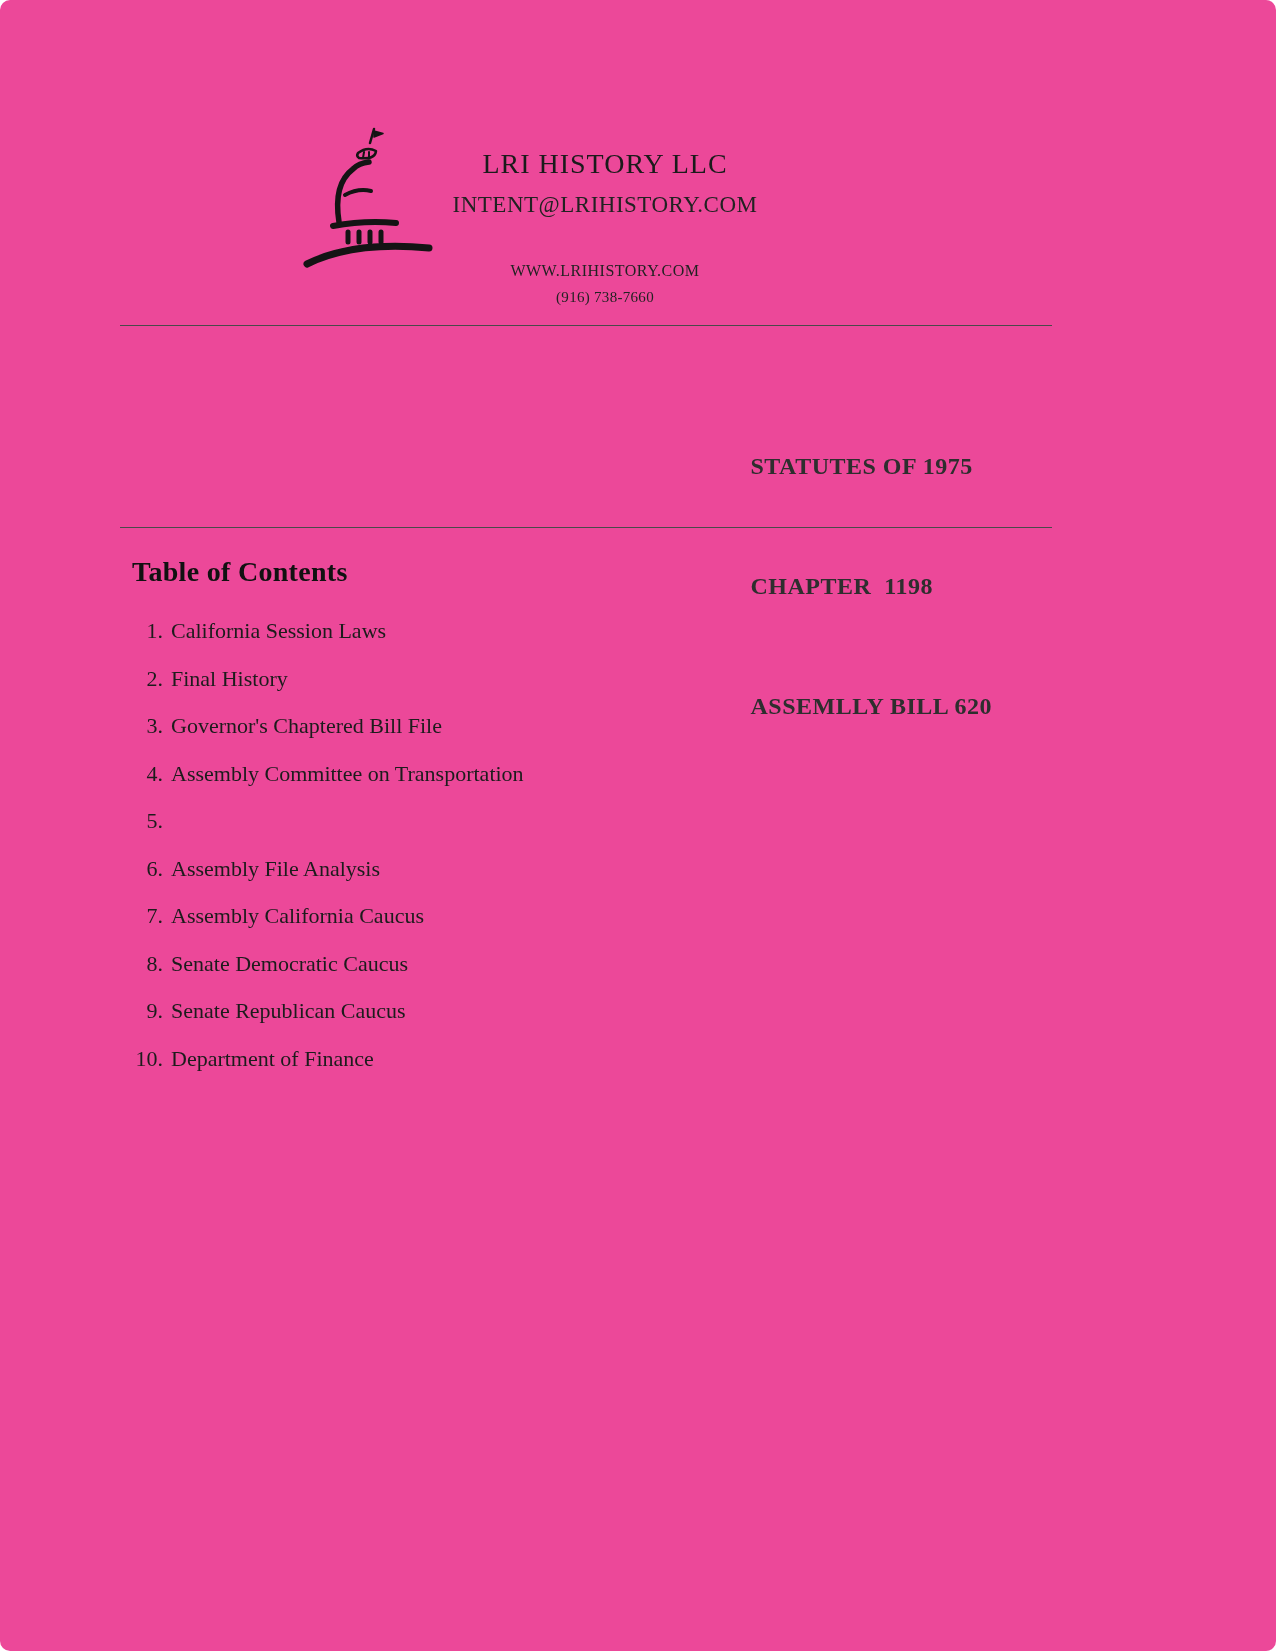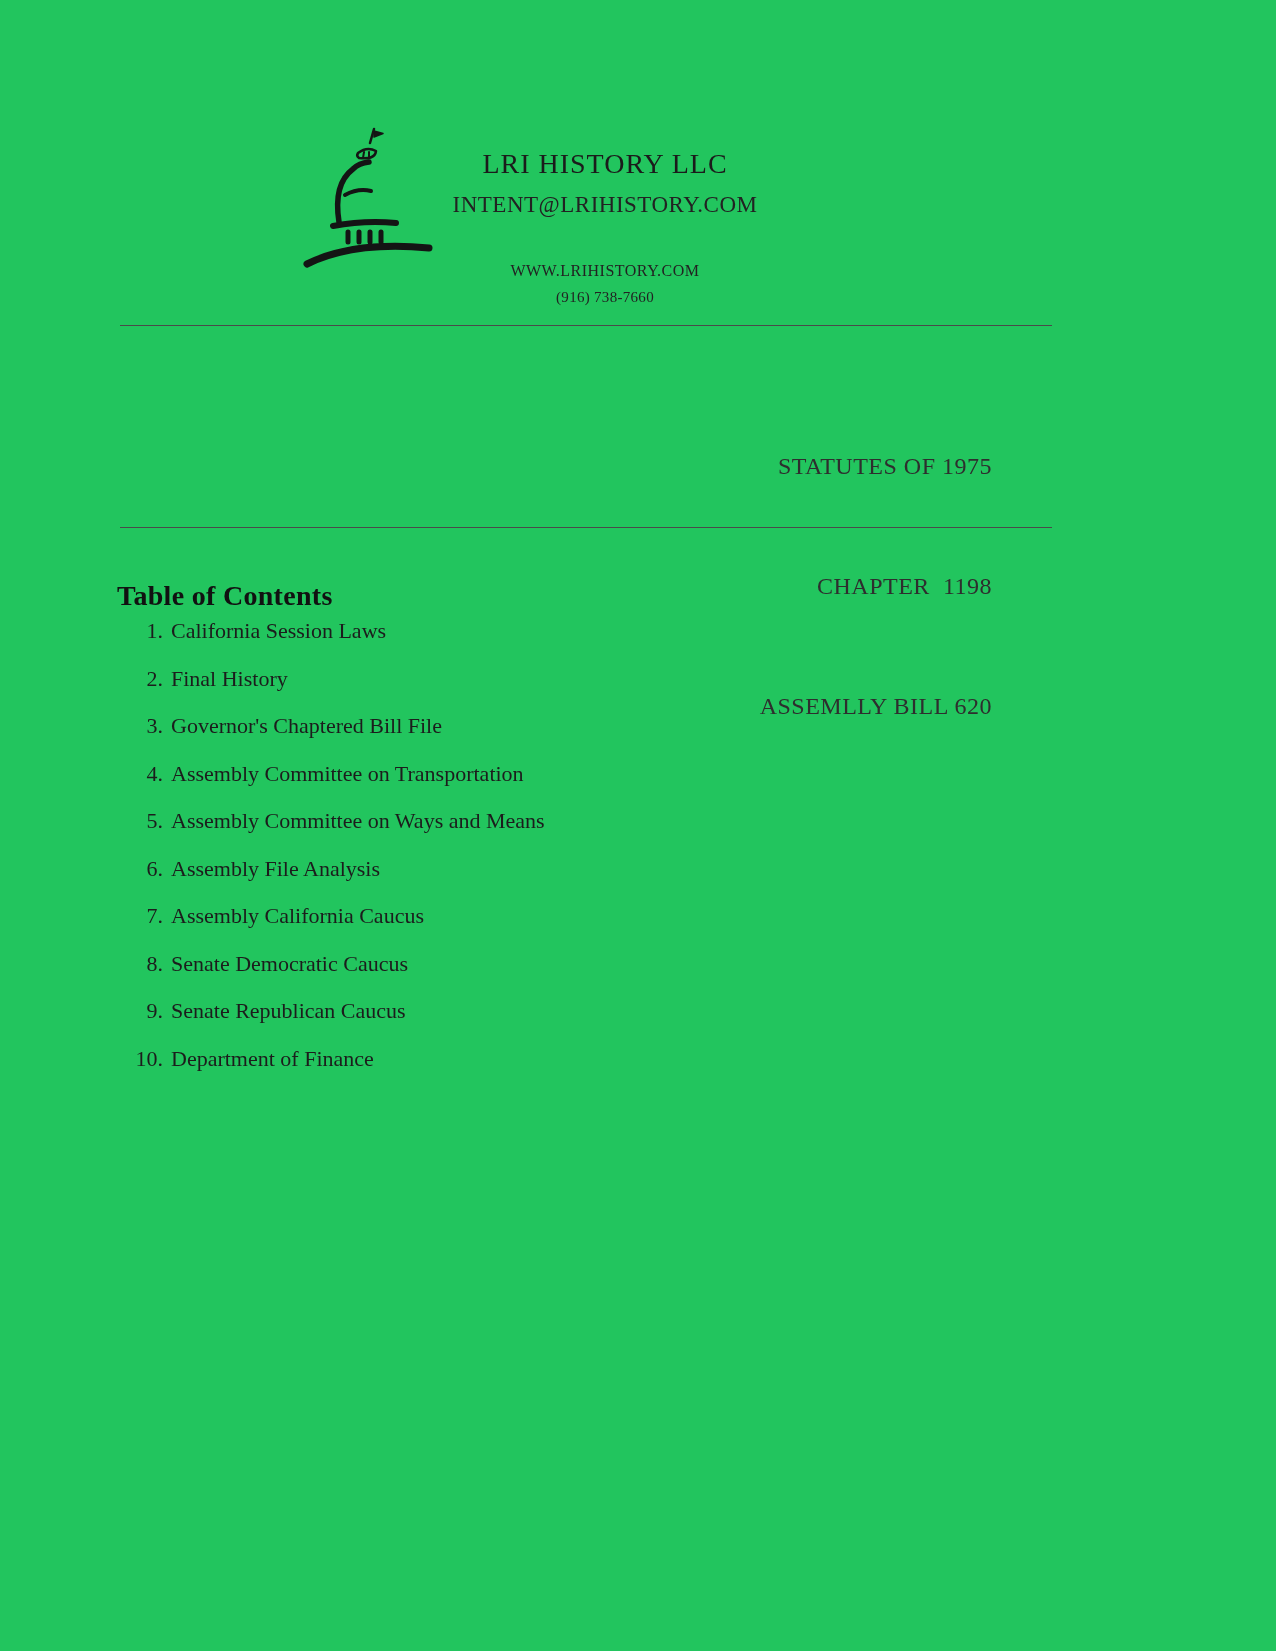--- a/index.html
+++ b/index.html
@@ -4,24 +4,25 @@
 <style>
   html, body {
     margin: 0;
     padding: 0;
     background: #ffffff;
   }
   .page {
     position: relative;
     width: 1276px;
     height: 1651px;
-    background: #22c55e;
+    background: #ec4899;
     font-family: "Liberation Serif", "DejaVu Serif", serif;
     color: #1c1c1c;
     overflow: hidden;
+    border-radius: 10px;
   }
 
   
   .logo-wrap {
     position: absolute;
     left: 295px;
     top: 122px;
     width: 150px;
     height: 165px;
   }
@@ -58,39 +59,37 @@
     border-top: 1.5px solid #4a4a4a;
   }
   .rule-1 { top: 325px; }
   .rule-2 { top: 527px; }
 
   
   .title-block {
     position: absolute;
     top: 366px;
     right: 284px;
-    text-align: right;
-    font-weight: normal;
+    font-weight: bold;
     font-size: 24px;
     letter-spacing: 0.5px;
     color: #2e2e2e;
     line-height: 40px;
     white-space: pre;
   }
 
   
   .toc-heading {
     position: absolute;
-    left: 117px;
+    left: 132px;
     top: 556px;
     font-size: 28px;
     font-weight: bold;
     letter-spacing: 0.3px;
     color: #111111;
-    margin-top: 24px;
   }
   .toc-list {
     position: absolute;
     left: 100px;
     top: 618px;
     margin: 0;
     padding: 0;
     list-style: none;
     font-size: 22px;
     color: #1c1c1c;
@@ -173,21 +172,20 @@
     <li>
       <span class="toc-num">3.</span>
       <span class="toc-label">Governor's Chaptered Bill File</span>
     </li>
     <li>
       <span class="toc-num">4.</span>
       <span class="toc-label">Assembly Committee on Transportation</span>
     </li>
     <li>
       <span class="toc-num">5.</span>
-      <span class="toc-label">Assembly Committee on Ways and Means</span>
     </li>
     <li>
       <span class="toc-num">6.</span>
       <span class="toc-label">Assembly File Analysis</span>
     </li>
     <li>
       <span class="toc-num">7.</span>
       <span class="toc-label">Assembly California Caucus</span>
     </li>
     <li>

